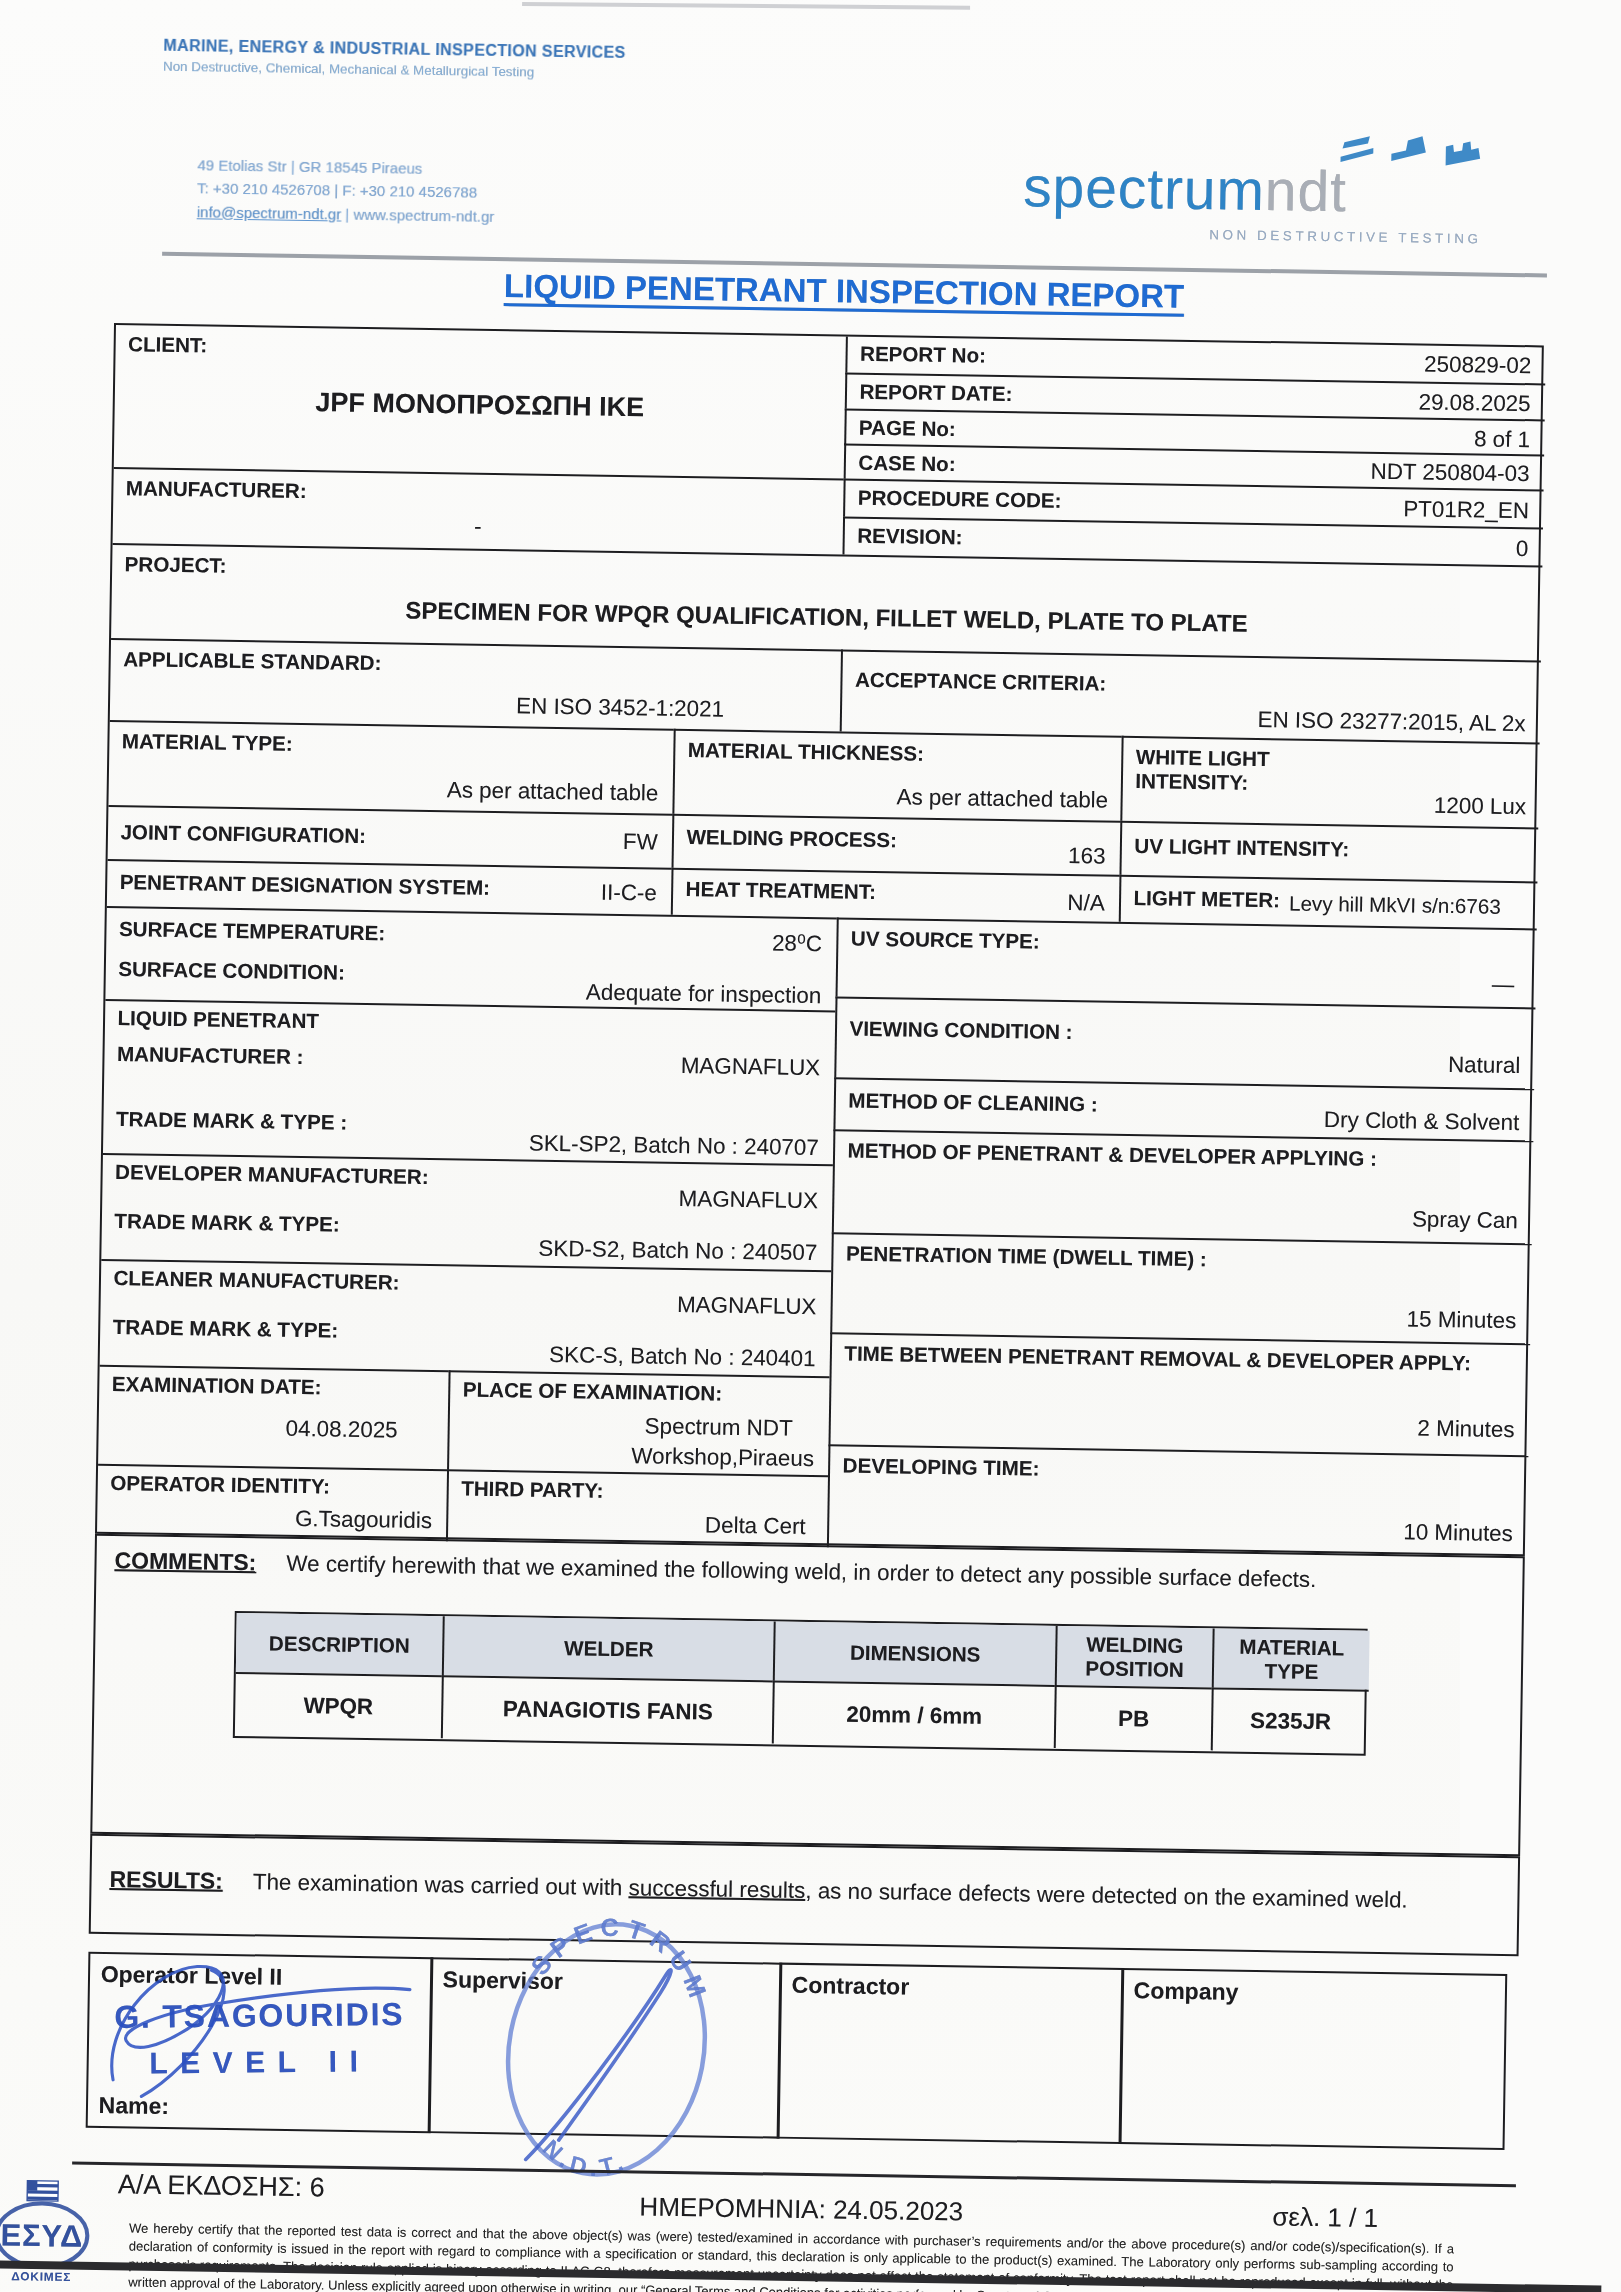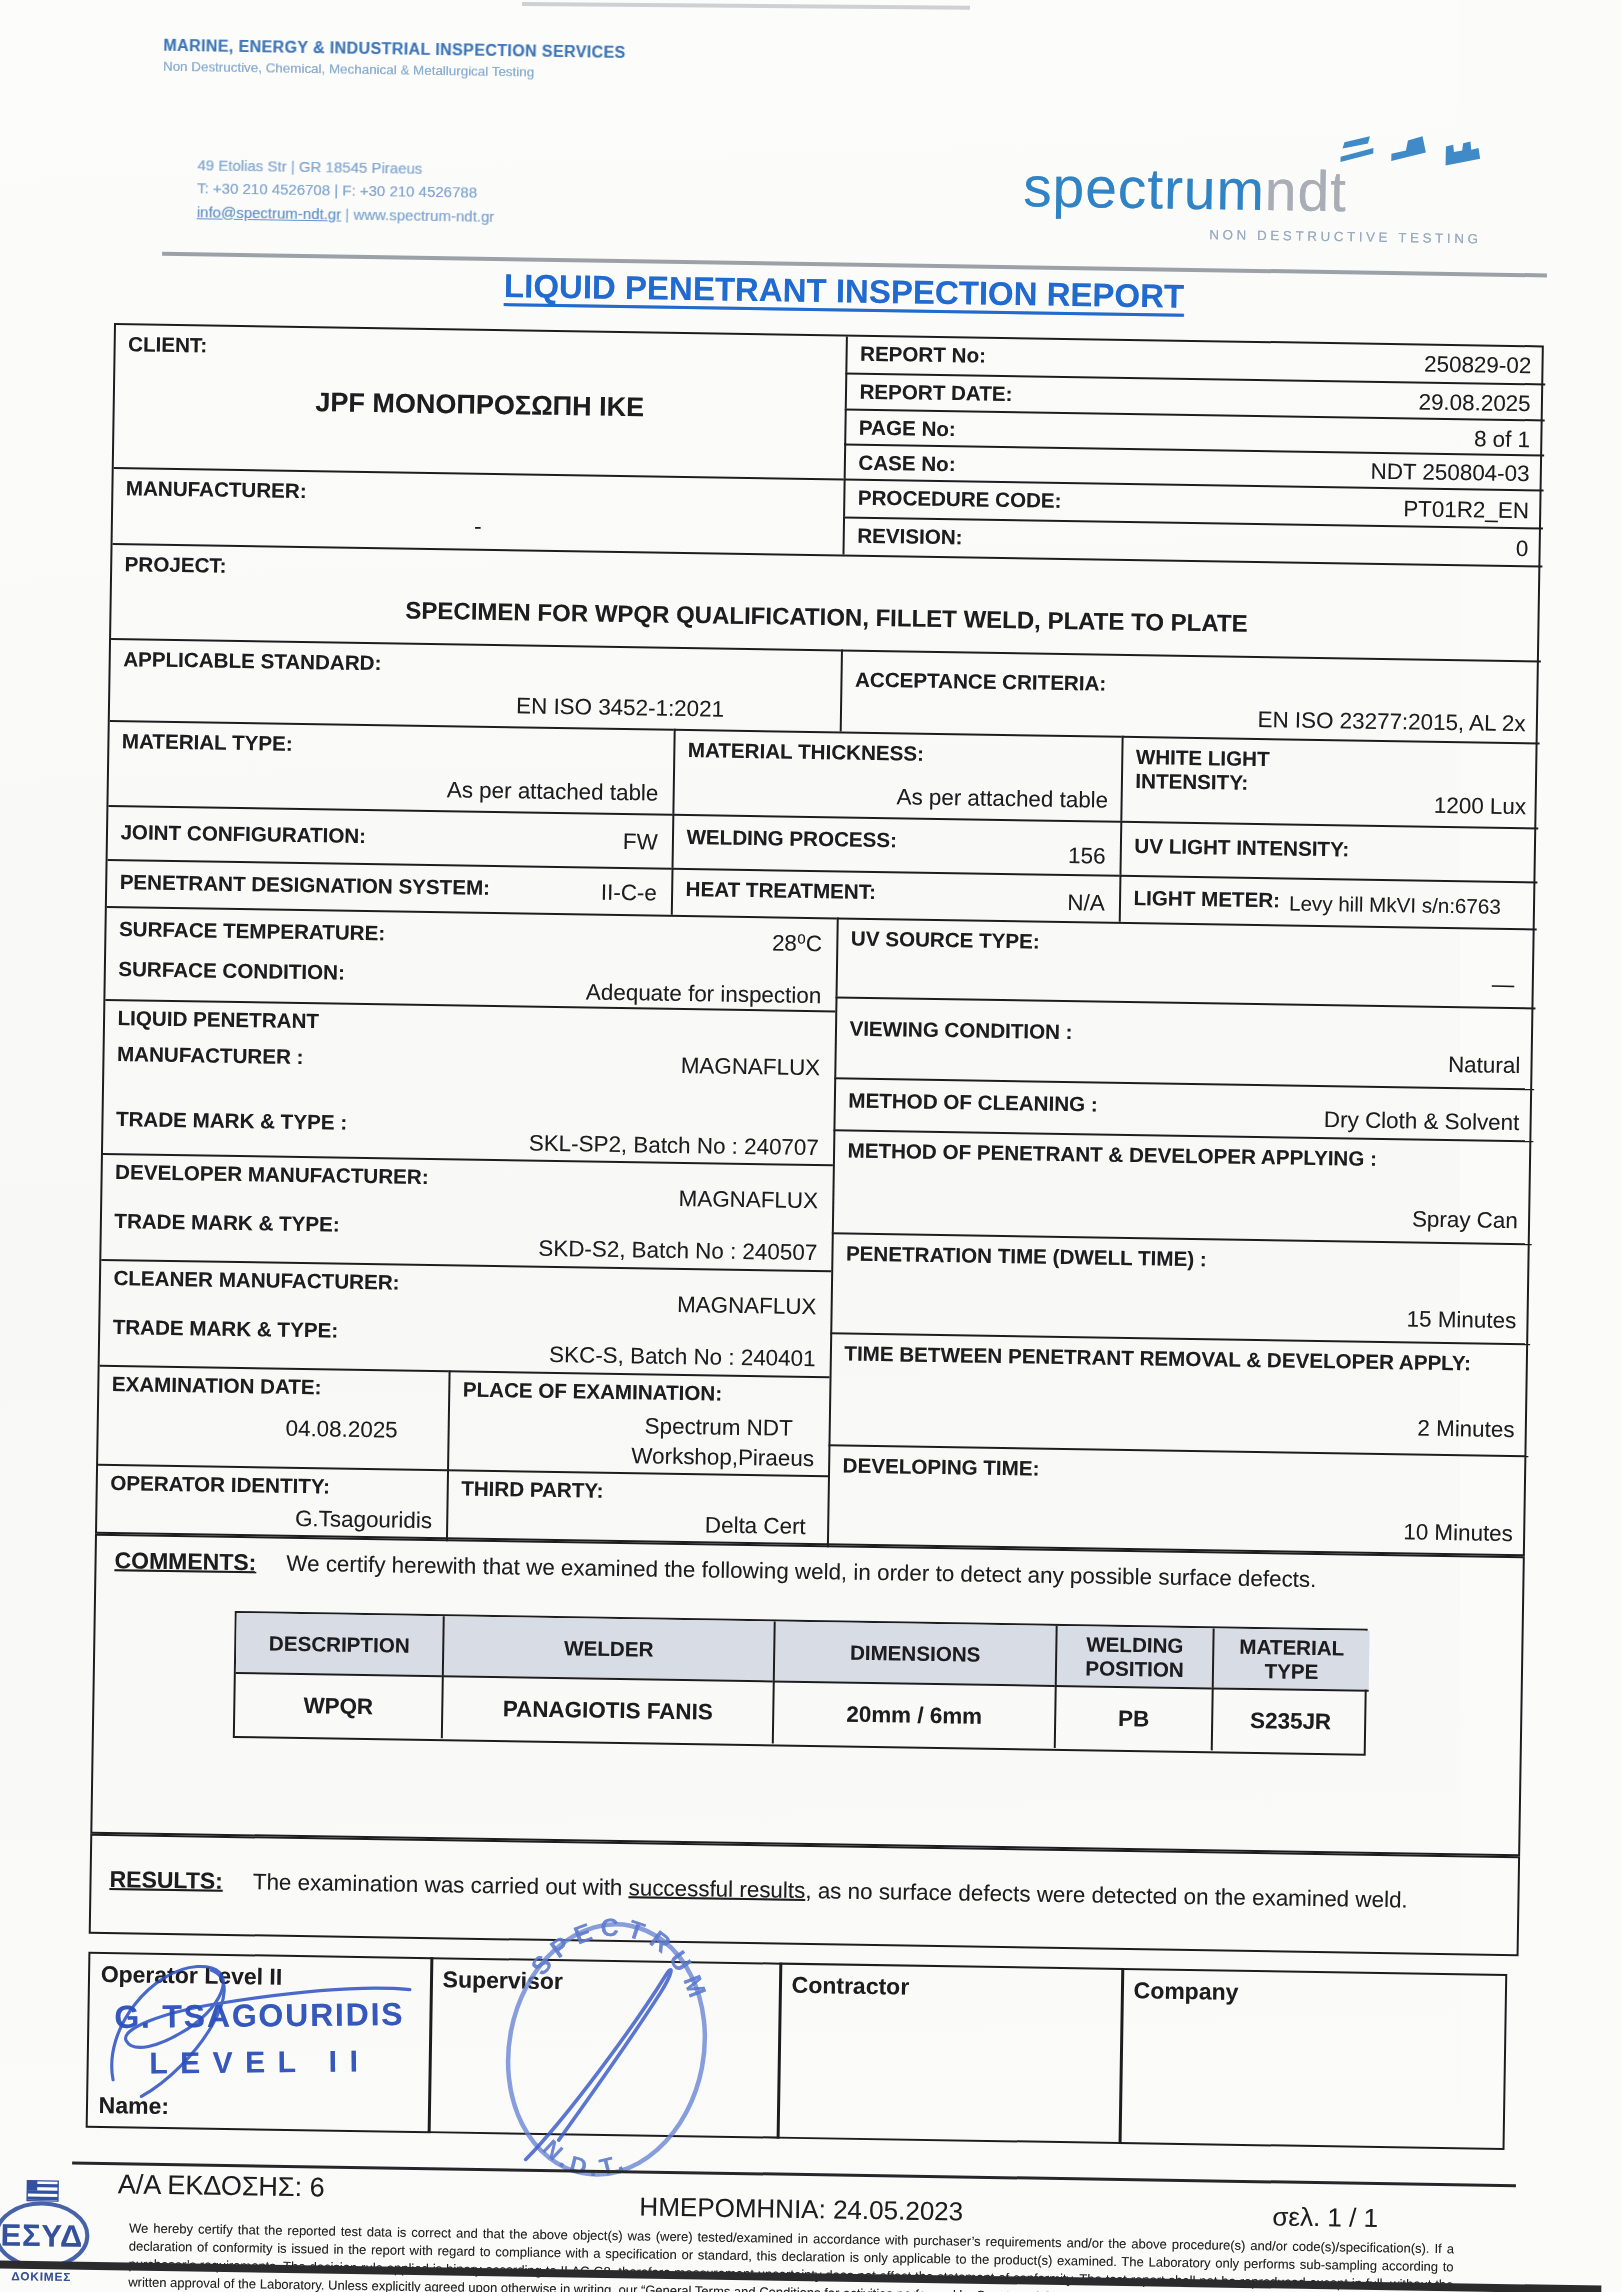--- a/index.html
+++ b/index.html
@@ -160,21 +160,21 @@
     <div class="cell bl bt" style="left:1012px;top:395px;width:418px;height:85px;">
       <div class="lab" style="width:188px;">WHITE LIGHT INTENSITY:</div>
       <div class="val" style="right:12.5px;bottom:7.2px;">1200 Lux</div>
     </div>
     <div class="cell bt" style="left:0;top:480px;width:564px;height:54px;">
       <div class="lab" style="top:12.5px;">JOINT CONFIGURATION:</div>
       <div class="val" style="right:14.3px;top:14.3px;">FW</div>
     </div>
     <div class="cell bl bt" style="left:564px;top:480px;width:448px;height:54px;">
       <div class="lab" style="top:9px;">WELDING PROCESS:</div>
-      <div class="val" style="right:14.3px;bottom:5.4px;">156</div>
+      <div class="val" style="right:14.3px;bottom:5.4px;">163</div>
     </div>
     <div class="cell bl bt" style="left:1012px;top:480px;width:418px;height:54px;">
       <div class="lab" style="top:10.7px;">UV LIGHT INTENSITY:</div>
       <div class="val" style="right:14.3px;bottom:5.4px;"></div>
     </div>
     <div class="cell bt" style="left:0;top:534px;width:564px;height:47px;">
       <div class="lab" style="top:9px;">PENETRANT DESIGNATION SYSTEM:</div>
       <div class="val" style="right:14.3px;top:10.7px;">II-C-e</div>
     </div>
     <div class="cell bl bt" style="left:564px;top:534px;width:448px;height:47px;">

